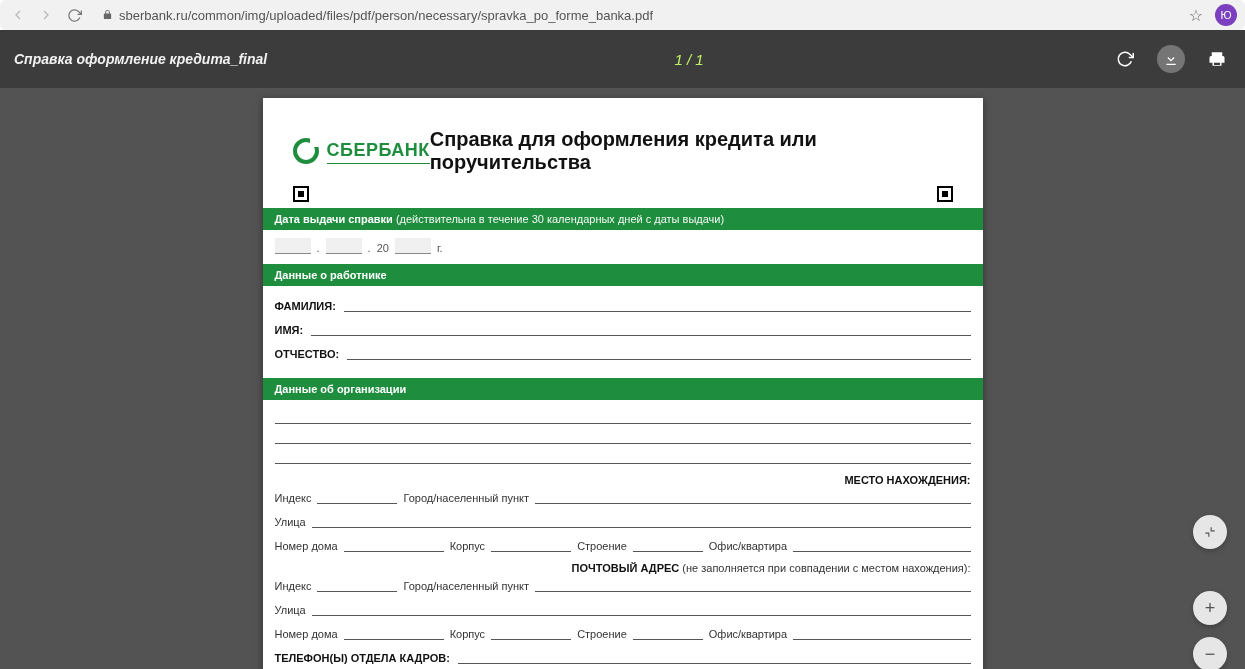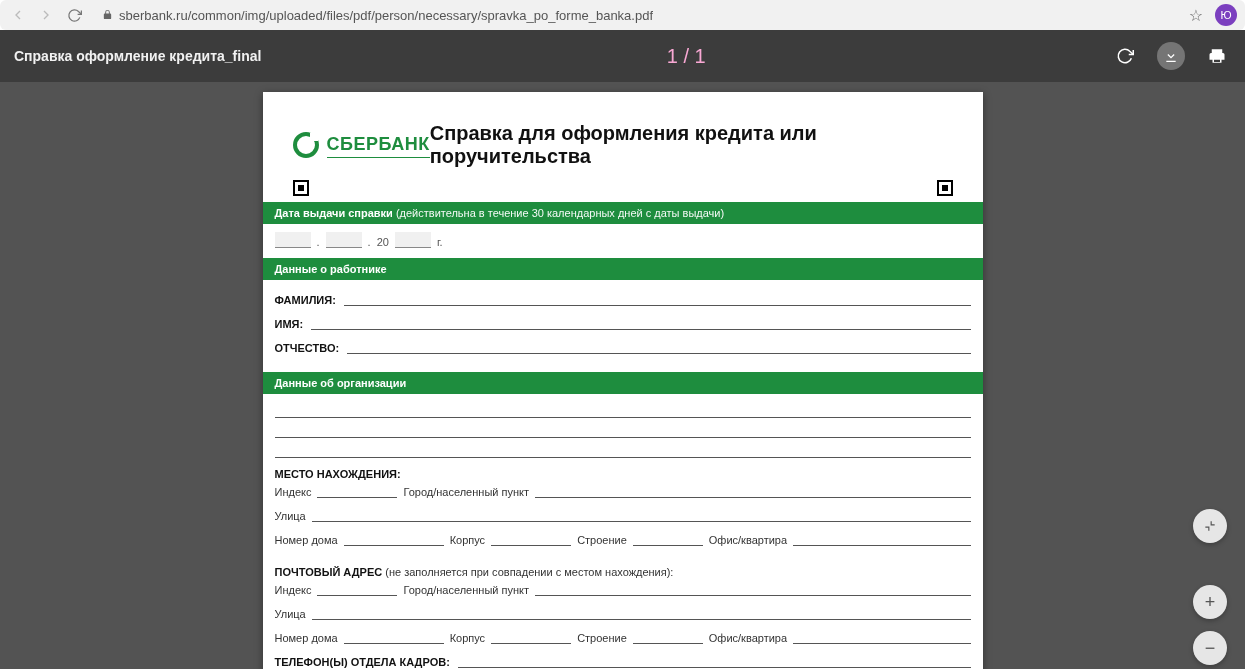--- a/index.html
+++ b/index.html
@@ -9,23 +9,23 @@
   .browser-bar { height: 30px; background: #f1f1f1; display: flex; align-items: center; padding: 0 8px; gap: 8px; border-radius: 6px; }
   .nav-btn { width: 20px; height: 20px; display: flex; align-items: center; justify-content: center; color: #777; cursor: pointer; font-size: 16px; }
   .nav-btn.disabled { color: #bbb; }
   .url-bar { flex: 1; height: 22px; background: #f1f1f1; border-radius: 12px; display: flex; align-items: center; padding: 0 10px; gap: 6px; font-size: 13px; color: #333; }
   .url-lock { color: #666; font-size: 11px; }
   .url-text { color: #555; white-space: nowrap; overflow: hidden; }
   .star-icon { color: #666; font-size: 16px; padding: 0 4px; cursor: pointer; }
   .profile-icon { width: 22px; height: 22px; border-radius: 50%; background: #7b3fbf; color: #fff; display: flex; align-items: center; justify-content: center; font-size: 11px; cursor: pointer; }
 
   
-  .pdf-toolbar { height: 52px; background: #3c3c3c; color: #f1f1f1; display: flex; align-items: center; padding: 0 14px; }
+  .pdf-toolbar { height: 58px; background: #3c3c3c; color: #f1f1f1; display: flex; align-items: center; padding: 0 14px; font-style: italic; }
   .pdf-title { font-size: 14px; font-weight: bold; flex: 0 0 auto; }
-  .pdf-center { flex: 1; text-align: center; font-size: 20px; color: #f9a8d4; }
+  .pdf-center { flex: 1; text-align: center; font-size: 15px; color: #bef264; }
   .pdf-actions { display: flex; align-items: center; gap: 18px; }
   .pdf-action { width: 28px; height: 28px; display: flex; align-items: center; justify-content: center; border-radius: 50%; cursor: pointer; }
   .pdf-action.highlight { background: #757575; }
 
   
   .pdf-viewport { position: relative; background: #535353; height: calc(669px - 30px - 42px); overflow: hidden; }
   .page { position: absolute; left: 50%; top: 10px; transform: translateX(-50%); width: 720px; background: #fff; box-shadow: 0 2px 8px rgba(0,0,0,.4); padding-bottom: 40px; }
 
   
   .float-controls { position: absolute; right: 18px; bottom: 14px; display: flex; flex-direction: column; gap: 12px; }
@@ -43,21 +43,21 @@
   .marker-row { display: flex; justify-content: space-between; padding: 4px 30px 6px; }
   .square-marker { width: 16px; height: 16px; border: 2px solid #000; display:flex; align-items:center; justify-content:center; }
   .square-marker::after { content:""; width:6px; height:6px; background:#000; }
 
   .section-bar { background: #1e8d3e; color: #fff; font-size: 11px; font-weight: bold; padding: 5px 12px; margin: 0; }
   .section-bar .hint { font-weight: normal; opacity: .95; }
 
   .date-row { display:flex; align-items:flex-end; gap:6px; padding: 8px 12px 10px; font-size: 11px; color:#555; }
   .u-field { display:inline-block; border-bottom:1px solid #888; height:16px; background:#f0f0f0; }
 
-  .form-block { padding: 6px 12px 8px; font-size: 11px; }
+  .form-block { padding: 6px 12px 8px; font-size: 11px; text-align: right; }
   .form-row { display:flex; align-items:flex-end; gap:8px; margin: 6px 0 10px; }
   .label-strong { font-weight:bold; color:#111; font-size:11px; white-space:nowrap; }
   .label-plain { color:#333; font-size:11px; white-space:nowrap; }
   .fill-line { flex:1; border-bottom:1px solid #555; height:14px; }
   .full-line { display:block; border-bottom:1px solid #555; height:18px; margin: 0 0 2px; }
 
   .addr-row { display:flex; align-items:flex-end; gap:6px; margin: 4px 0 10px; white-space:nowrap; }
   .addr-row .seg { border-bottom:1px solid #555; height:14px; display:inline-block; }
 
 </style>
@@ -185,21 +185,21 @@
         <span class="label-plain">Номер дома</span>
         <span class="seg" style="width:100px"></span>
         <span class="label-plain">Корпус</span>
         <span class="seg" style="width:80px"></span>
         <span class="label-plain">Строение</span>
         <span class="seg" style="width:70px"></span>
         <span class="label-plain">Офис/квартира</span>
         <span class="seg" style="flex:1"></span>
       </div>
 
-      <div style="margin:20px 0 4px">
+      <div style="margin:10px 0 4px">
         <span class="label-strong">ПОЧТОВЫЙ АДРЕС</span>
         <span class="label-plain">(не заполняется при совпадении с местом нахождения):</span>
       </div>
 
       <div class="addr-row">
         <span class="label-plain">Индекс</span>
         <span class="seg" style="width:80px"></span>
         <span class="label-plain">Город/населенный пункт</span>
         <span class="seg" style="flex:1"></span>
       </div>

